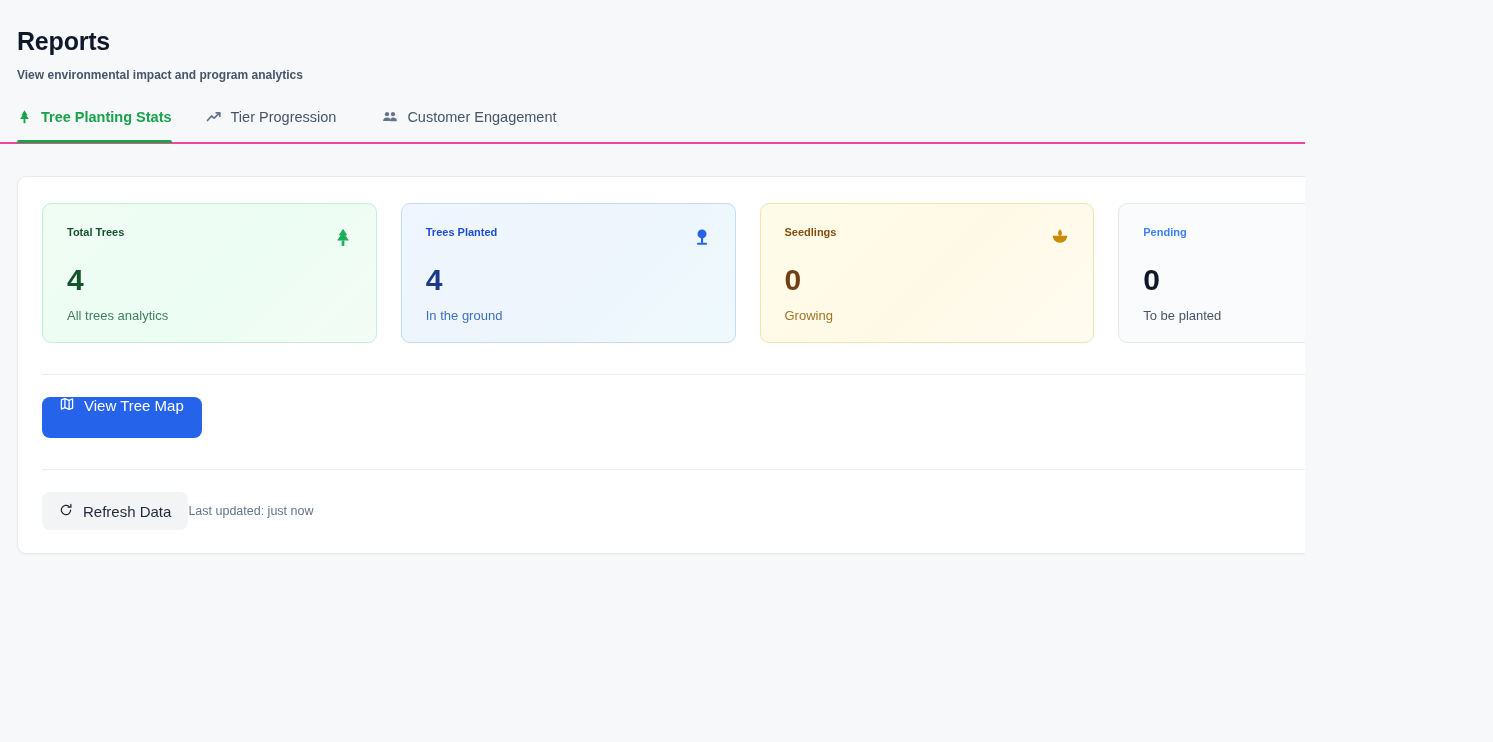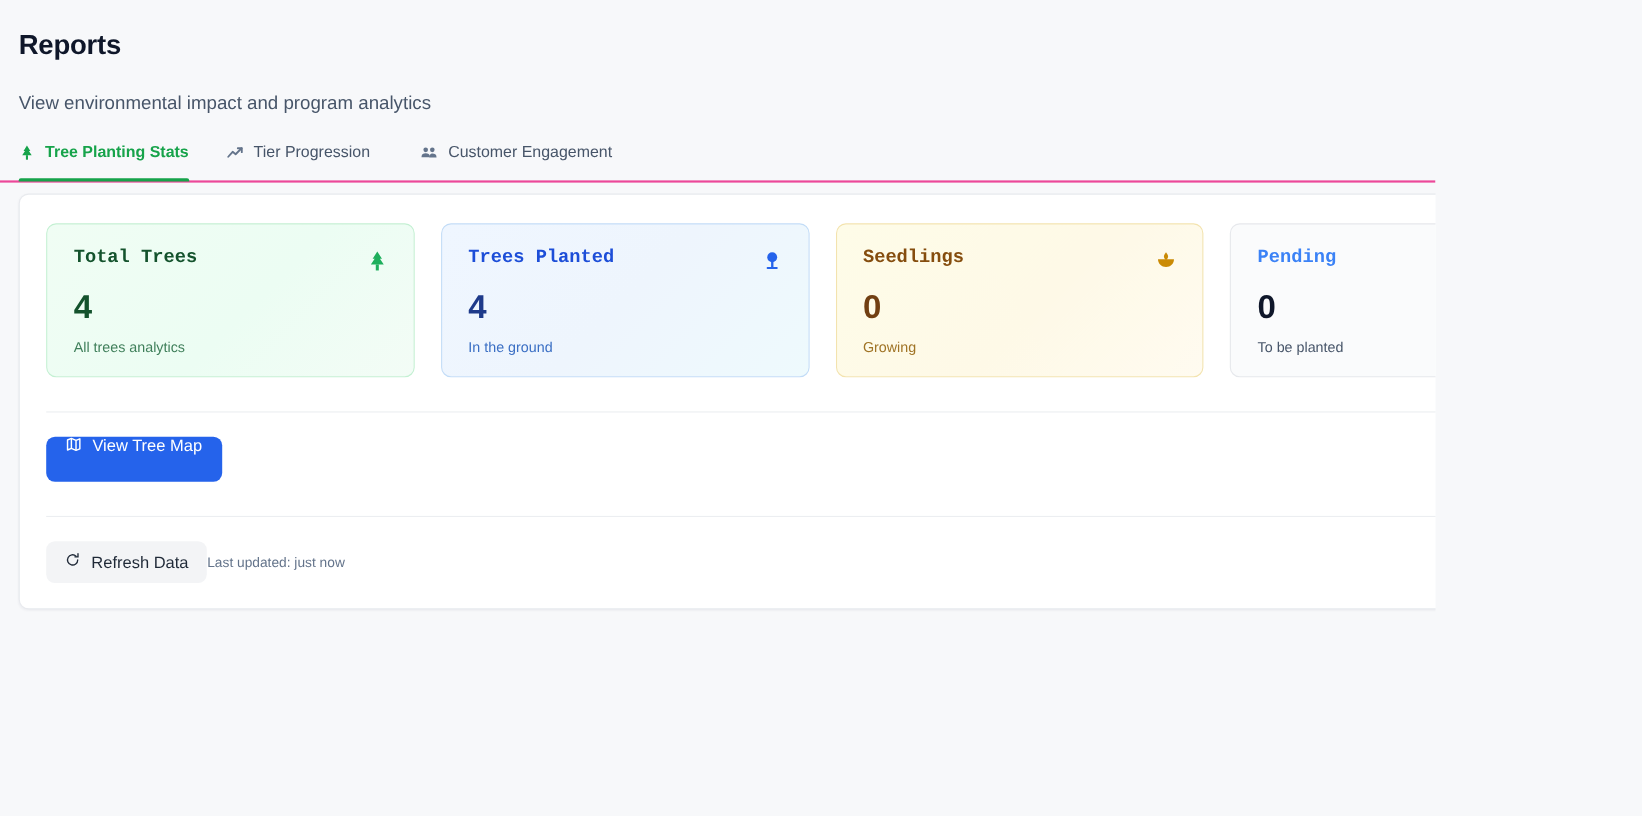--- a/index.html
+++ b/index.html
@@ -15,24 +15,24 @@
   
   .header { padding: 26px 0 0 17px; }
   .page-title {
     font-size: 25px;
     font-weight: bold;
     color: #0f172a;
     letter-spacing: -0.2px;
     line-height: 1.2;
   }
   .page-subtitle {
-    margin-top: 28px;
-    font-size: 17px;
+    margin-top: 12px;
+    font-size: 12px;
     color: #475569;
-    font-weight: 400;
+    font-weight: 700;
   }
 
   
   .tabbar {
     margin-top: 22px;
     height: 40px;
     border-bottom: 2px solid #ec4899;
     display: flex;
     align-items: flex-end;
     padding-left: 17px;
@@ -89,21 +89,21 @@
     border-radius: 9px;
     border: 1px solid transparent;
     padding: 22px 22px 0 24px;
     position: relative;
   }
   .card-head {
     display: flex;
     align-items: flex-start;
     justify-content: space-between;
   }
-  .card-title { font-size: 17px; font-weight: bold; line-height: 1.1; font-family: Liberation Mono, monospace; }
+  .card-title { font-size: 11px; font-weight: bold; line-height: 1.1; }
   .card-value {
     font-size: 30px;
     font-weight: bold;
     margin-top: 17px;
     line-height: 1;
     letter-spacing: -0.5px;
   }
   .card-sub { font-size: 13px; margin-top: 13px; }
   .card-ico { display: flex; align-items: center; justify-content: center; width: 22px; height: 22px; }
 

